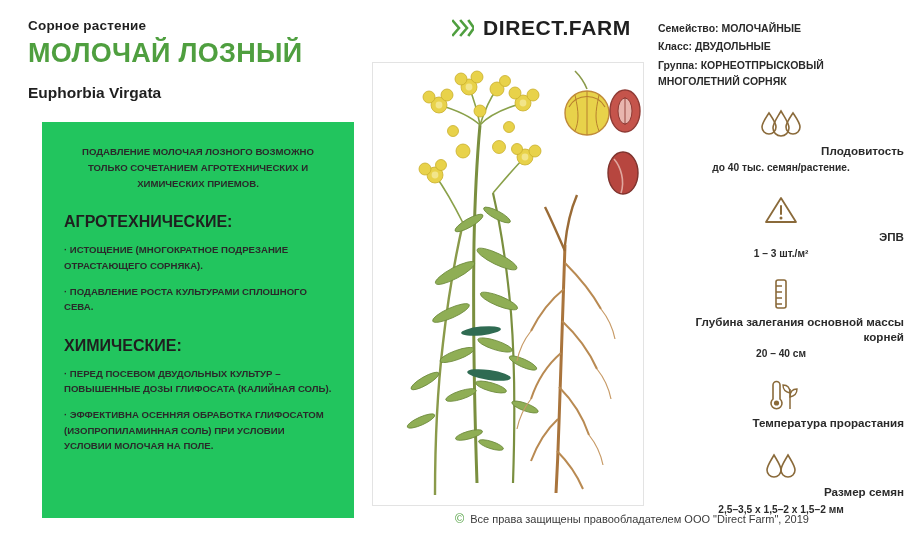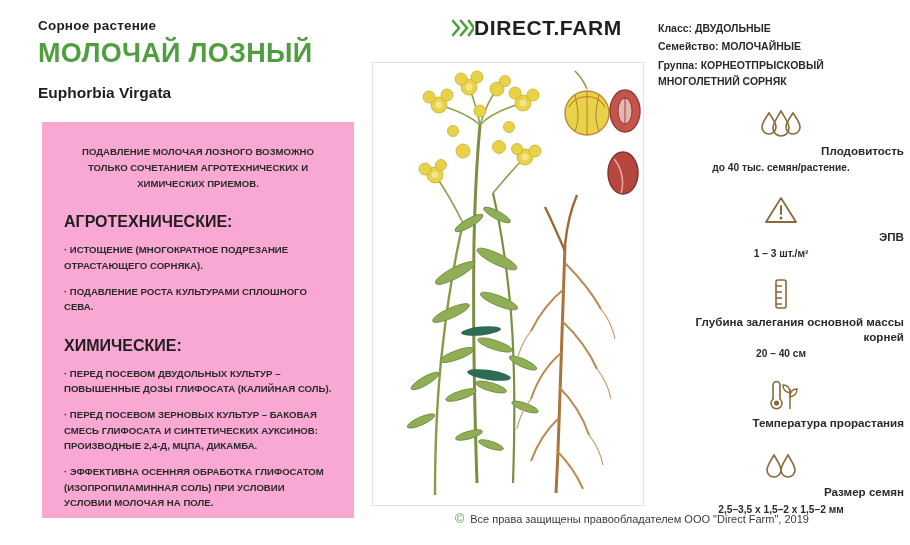--- a/index.html
+++ b/index.html
@@ -16,21 +16,21 @@
   }
   .page {
     position: relative;
     width: 910px;
     height: 545px;
   }
 
   
   .left-col {
     position: absolute;
-    left: 38px;
+    left: 28px;
     top: 18px;
     width: 310px;
   }
   .kicker {
     font-size: 13.5px;
     font-weight: bold;
     color: #1f1f1f;
     letter-spacing: .2px;
   }
   .plant-title {
@@ -55,21 +55,21 @@
     text-align: center;
     margin-top: 37px;
     letter-spacing: .3px;
   }
   .measures-box {
     position: absolute;
     left: 42px;
     top: 122px;
     width: 312px;
     height: 396px;
-    background: #f9a8d4;
+    background: #22c55e;
   }
   .measures-inner {
     padding: 22px 22px 10px 22px;
     color: #2a2a2a;
     font-size: 9.6px;
     line-height: 1.62;
   }
   .intro {
     text-align: center;
     font-weight: bold;
@@ -105,20 +105,21 @@
   }
   .illu-svg { display: block; }
 
   
   .logo {
     position: absolute;
     left: 452px;
     top: 16px;
     display: flex;
     align-items: center;
+    gap: 9px;
   }
   .logo-mark { display: block; }
   .logo-text {
     font-size: 21px;
     font-weight: bold;
     letter-spacing: .6px;
     color: #1f1f1f;
   }
 
   
@@ -197,21 +198,20 @@
   <div class="measures-box">
     <div class="measures-inner">
       <div class="intro">ПОДАВЛЕНИЕ МОЛОЧАЯ ЛОЗНОГО ВОЗМОЖНО ТОЛЬКО СОЧЕТАНИЕМ АГРОТЕХНИЧЕСКИХ И ХИМИЧЕСКИХ ПРИЕМОВ.</div>
 
       <div class="sec-head">АГРОТЕХНИЧЕСКИЕ:</div>
       <div class="sec-item">· ИСТОЩЕНИЕ (МНОГОКРАТНОЕ ПОДРЕЗАНИЕ ОТРАСТАЮЩЕГО СОРНЯКА).</div>
       <div class="sec-item">· ПОДАВЛЕНИЕ РОСТА КУЛЬТУРАМИ СПЛОШНОГО СЕВА.</div>
 
       <div class="sec-head">ХИМИЧЕСКИЕ:</div>
       <div class="sec-item">· ПЕРЕД ПОСЕВОМ ДВУДОЛЬНЫХ КУЛЬТУР – ПОВЫШЕННЫЕ ДОЗЫ ГЛИФОСАТА (КАЛИЙНАЯ СОЛЬ).</div>
-      <div class="sec-item">· ПЕРЕД ПОСЕВОМ ЗЕРНОВЫХ КУЛЬТУР – БАКОВАЯ СМЕСЬ ГЛИФОСАТА И СИНТЕТИЧЕСКИХ АУКСИНОВ: ПРОИЗВОДНЫЕ 2,4-Д, МЦПА, ДИКАМБА.</div>
       <div class="sec-item">· ЭФФЕКТИВНА ОСЕННЯЯ ОБРАБОТКА ГЛИФОСАТОМ (ИЗОПРОПИЛАМИННАЯ СОЛЬ) ПРИ УСЛОВИИ УСЛОВИИ МОЛОЧАЯ НА ПОЛЕ.</div>
     </div>
   </div>
 
   <div class="logo">
     <span>
       <svg class="logo-mark" width="22" height="18" viewBox="0 0 22 18" aria-hidden="true">
         <path d="M1 2 L7 9 L1 16" fill="none" stroke="#4f9f3f" stroke-width="2.6" stroke-linecap="square"></path>
         <path d="M9 2 L15 9 L9 16" fill="none" stroke="#4f9f3f" stroke-width="2.6" stroke-linecap="square"></path>
         <path d="M17 2 L22 9 L17 16" fill="none" stroke="#4f9f3f" stroke-width="2.6" stroke-linecap="square"></path>
@@ -335,26 +335,26 @@
       </g>
       <g>
         <ellipse cx="250" cy="110" rx="15" ry="21" fill="#b7463f" stroke="#7e322c" stroke-width="1.4"></ellipse>
         <path d="M241 96 C248 104 252 118 248 130" fill="none" stroke="#e0a79f" stroke-width="1.6"></path>
       </g>
     </svg>
   </div>
 
   <div class="right-col">
     <div class="meta-line">
+      <span class="meta-label">Семейство:</span>
+      <span class="meta-value">МОЛОЧАЙНЫЕ</span>
+    </div>
+    <div class="meta-line">
       <span class="meta-label">Класс:</span>
       <span class="meta-value">ДВУДОЛЬНЫЕ</span>
-    </div>
-    <div class="meta-line">
-      <span class="meta-label">Семейство:</span>
-      <span class="meta-value">МОЛОЧАЙНЫЕ</span>
     </div>
     <div class="meta-line">
       <span class="meta-label">Группа:</span>
       <span class="meta-value">КОРНЕОТПРЫСКОВЫЙ МНОГОЛЕТНИЙ СОРНЯК</span>
     </div>
   </div>
 
   <div class="facts">
 
     <div class="fact">

